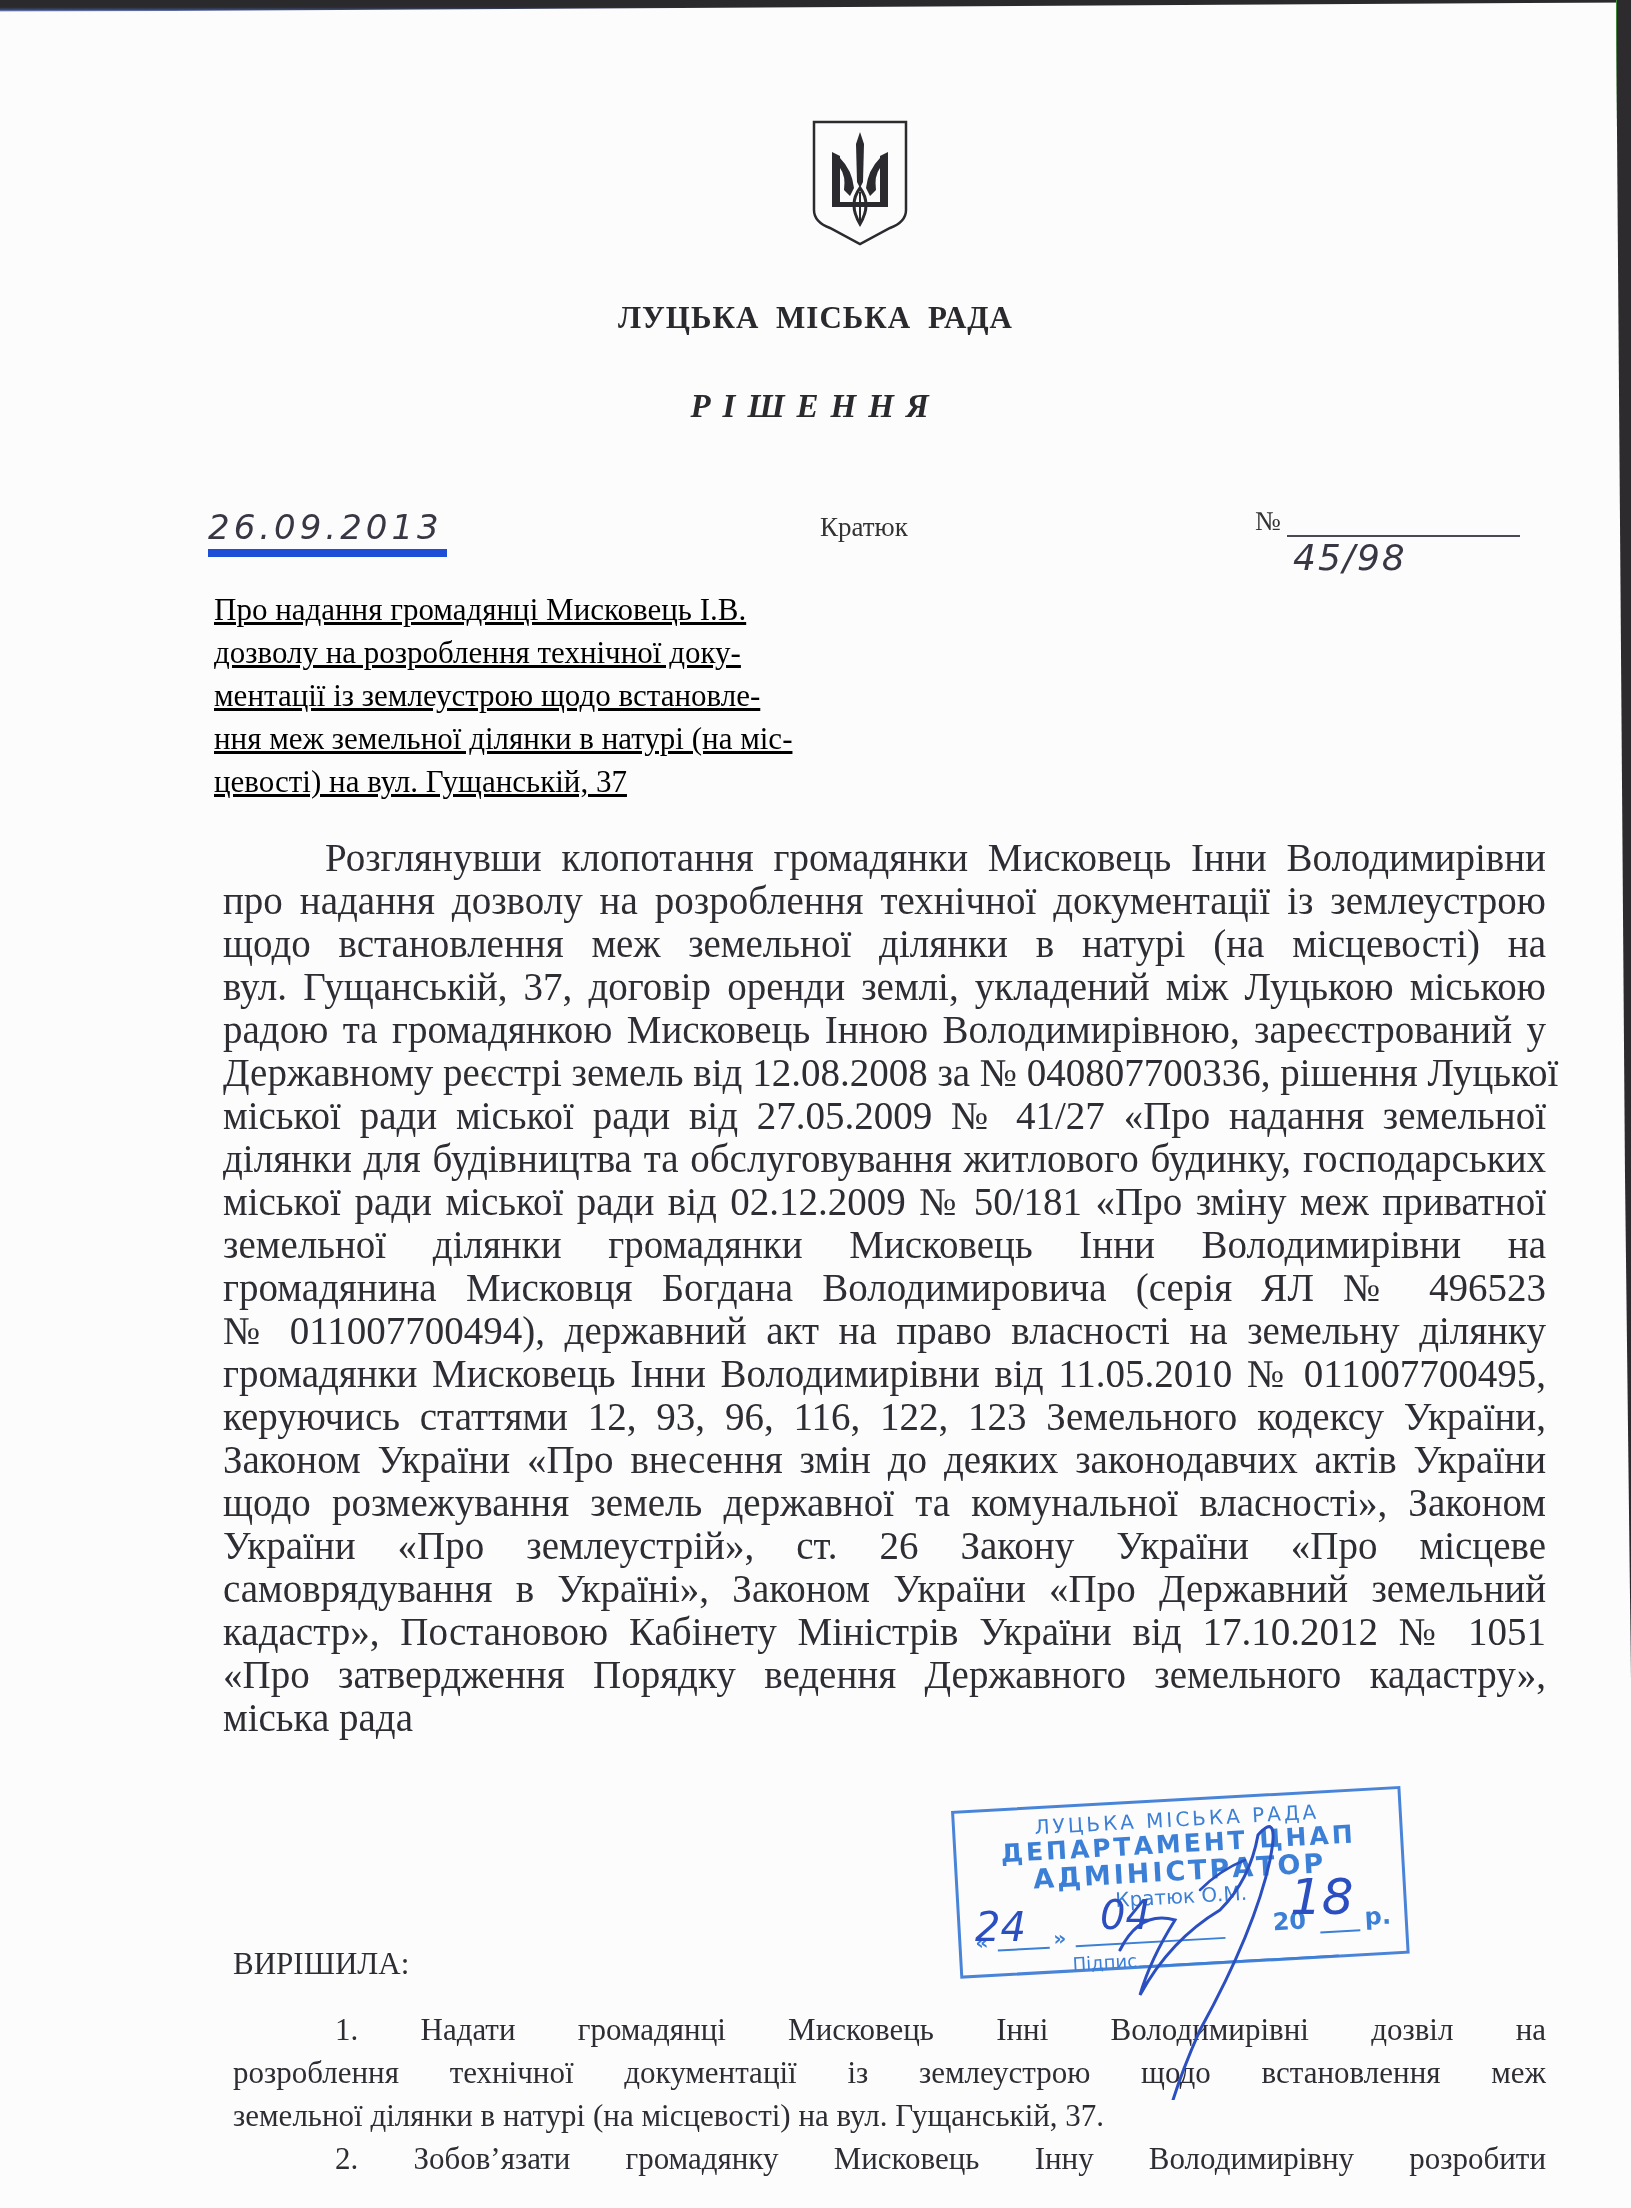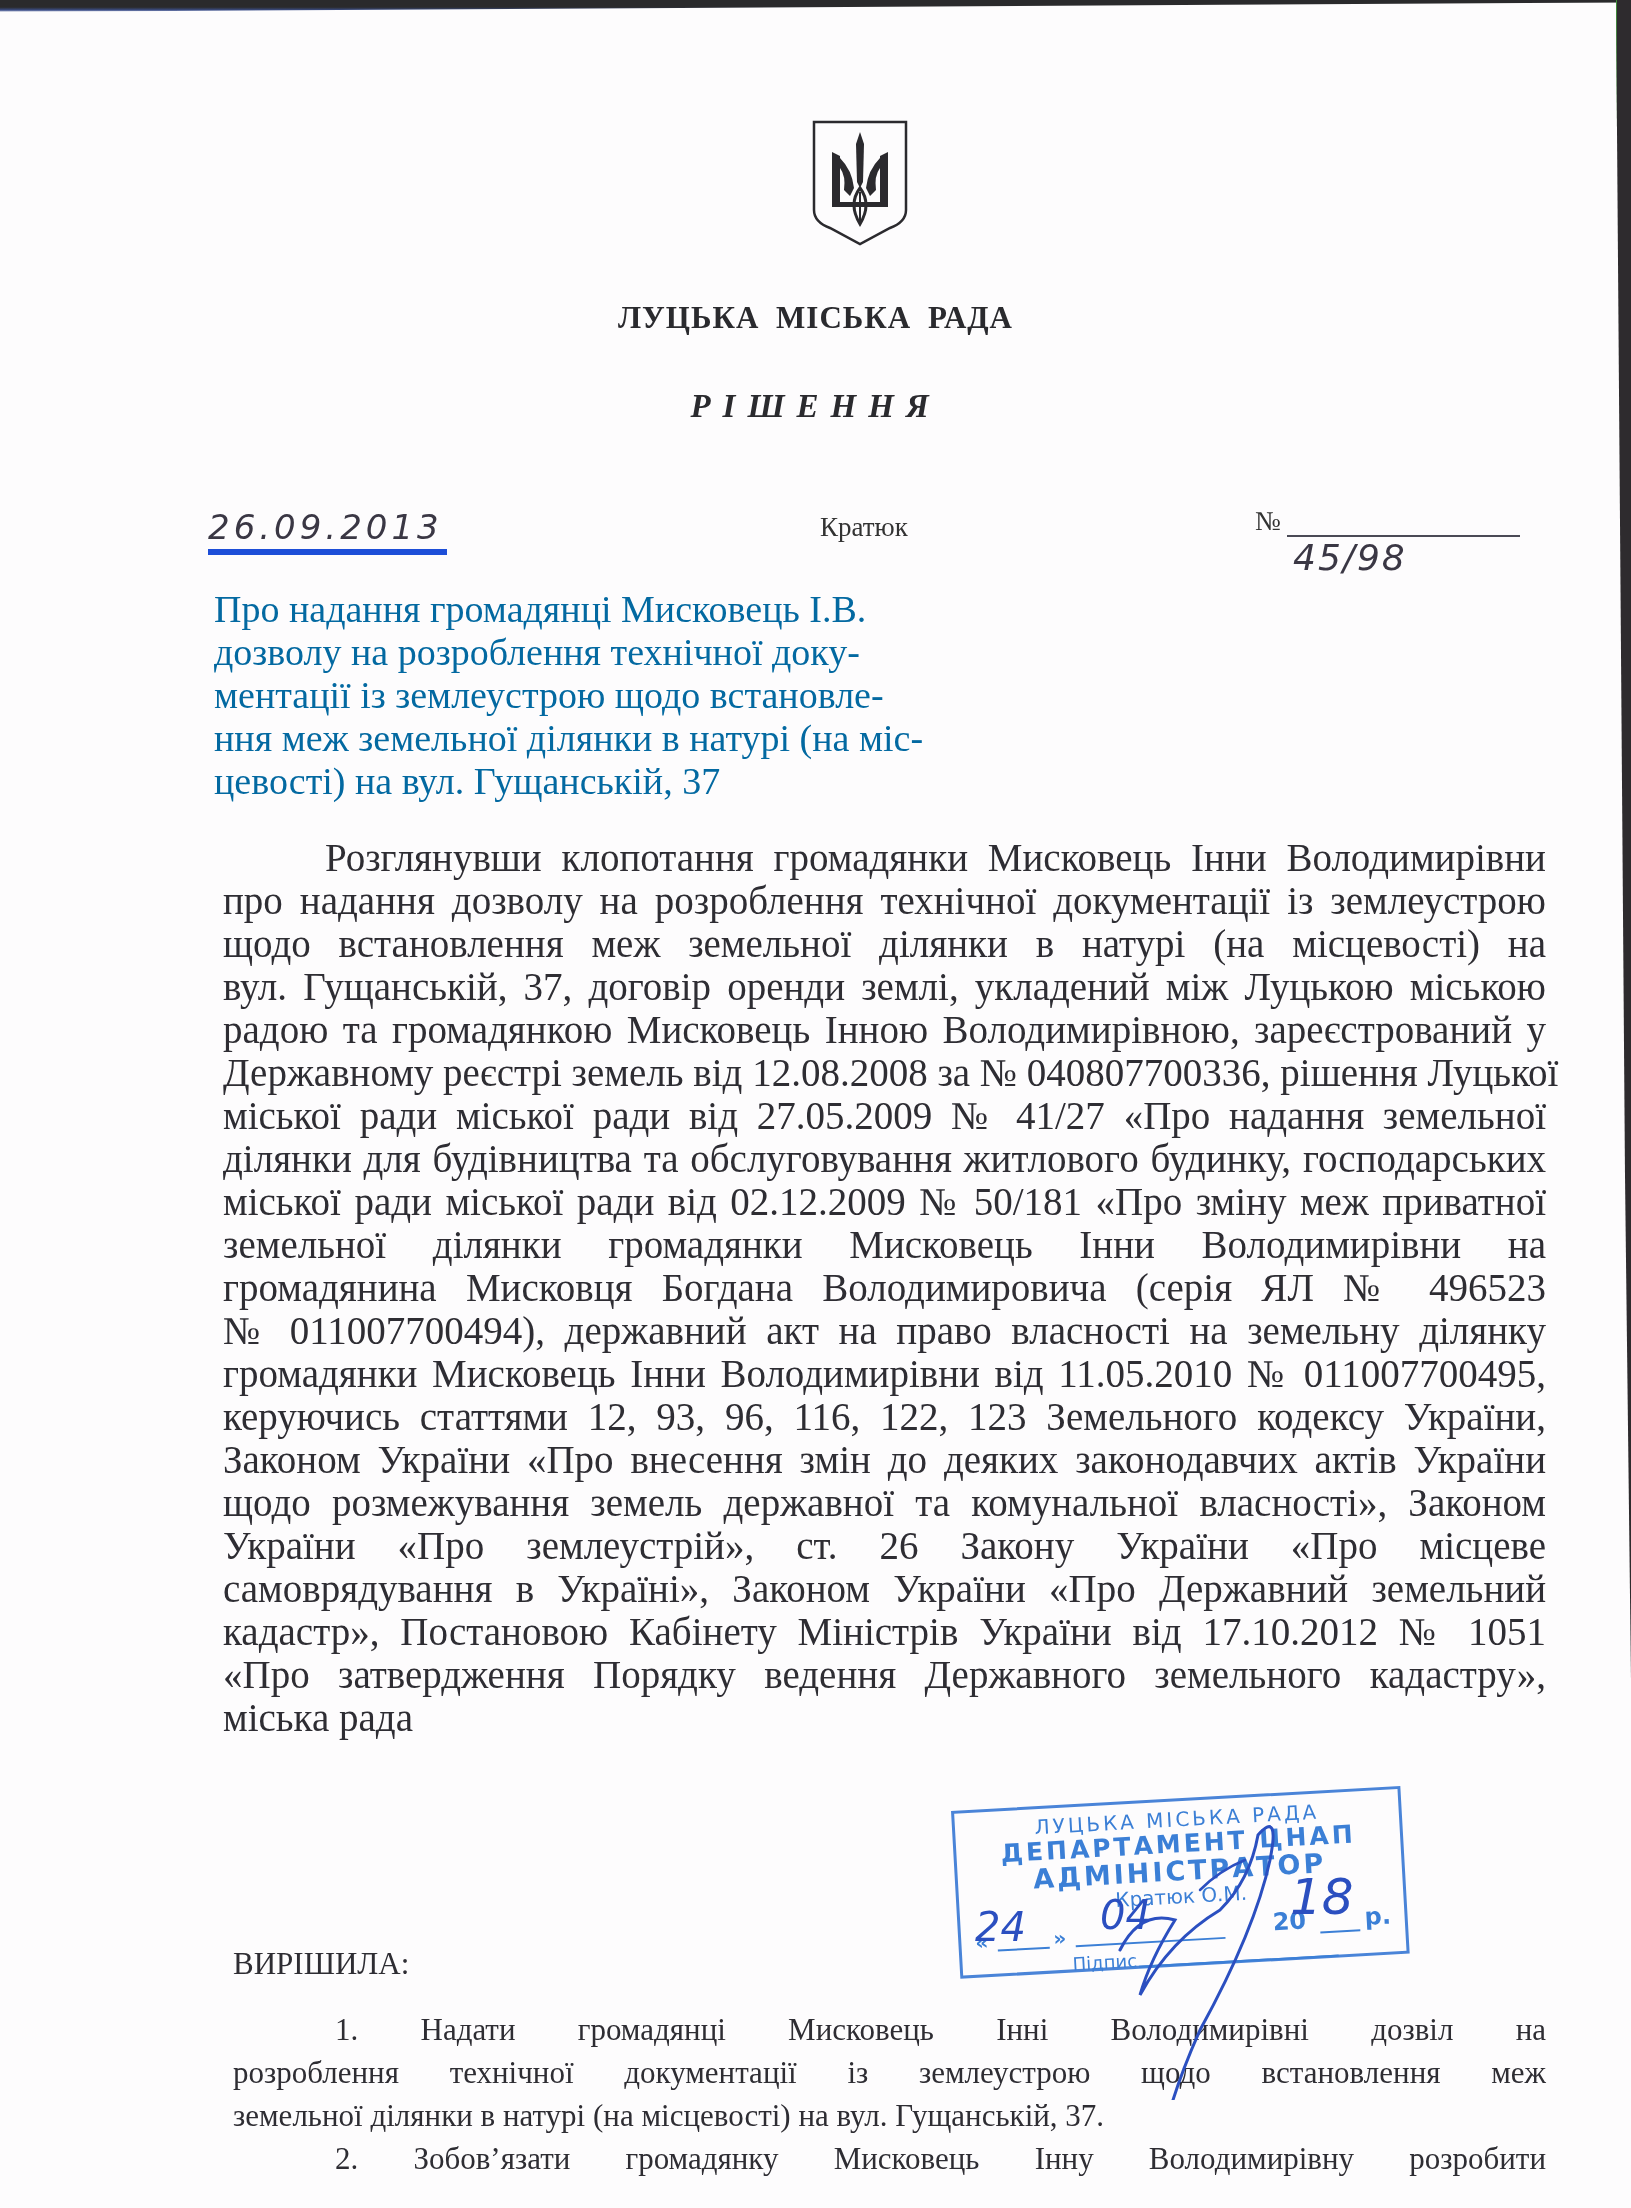--- a/index.html
+++ b/index.html
@@ -29,40 +29,40 @@
     color: #2a2a2e;
   }
   .decision {
     position: absolute; left: 0; width: 1631px; top: 388px; text-align: center;
     font-size: 33px; font-weight: bold; letter-spacing: 12px; color: #2a2a2e; font-style: italic;
   }
   .date {
     position: absolute; left: 208px; top: 505px;
     font-family: "DejaVu Sans", sans-serif; font-style: italic;
     font-size: 34px; color: #3a3744; letter-spacing: 4px;
-    border-bottom: 6px solid #1d4ed8; padding-right: 4px; line-height: 44px;
+    border-bottom: 8px solid #1d4ed8; padding-right: 4px; line-height: 44px;
   }
   .city {
     position: absolute; left: 820px; top: 512px; font-size: 27px; color: #333;
   }
   .number-wrap {
     position: absolute; left: 1255px; top: 492px; width: 265px; height: 50px;
   }
   .number-sign { position: absolute; left: 0; top: 14px; font-size: 27px; color: #333; }
   .number-val {
     position: absolute; left: 38px; top: 0px;
     font-family: "DejaVu Sans", sans-serif; font-style: italic;
     font-size: 36px; color: #3a3744; letter-spacing: 2px; margin-top: 45px;
   }
   .number-line {
     position: absolute; left: 32px; right: 0; top: 43px; height: 2px; background: #4a4a55;
   }
   .subject {
     position: absolute; left: 214px; top: 588px; width: 720px;
-    font-size: 38px; line-height: 43px; color: #0369a1;
+    font-size: 31px; line-height: 43px; color: #000000; text-decoration: underline;
   }
   .subject div { white-space: nowrap; }
   .body {
     position: absolute; left: 223px; top: 836px; width: 1323px;
     font-size: 39px; line-height: 43px; color: #2e2d33;
   }
   .line { white-space: nowrap; text-align: justify; text-align-last: justify; height: 43px; }
   .line.last { text-align-last: left; }
   .line.indent { padding-left: 102px; }
   .resolved {

